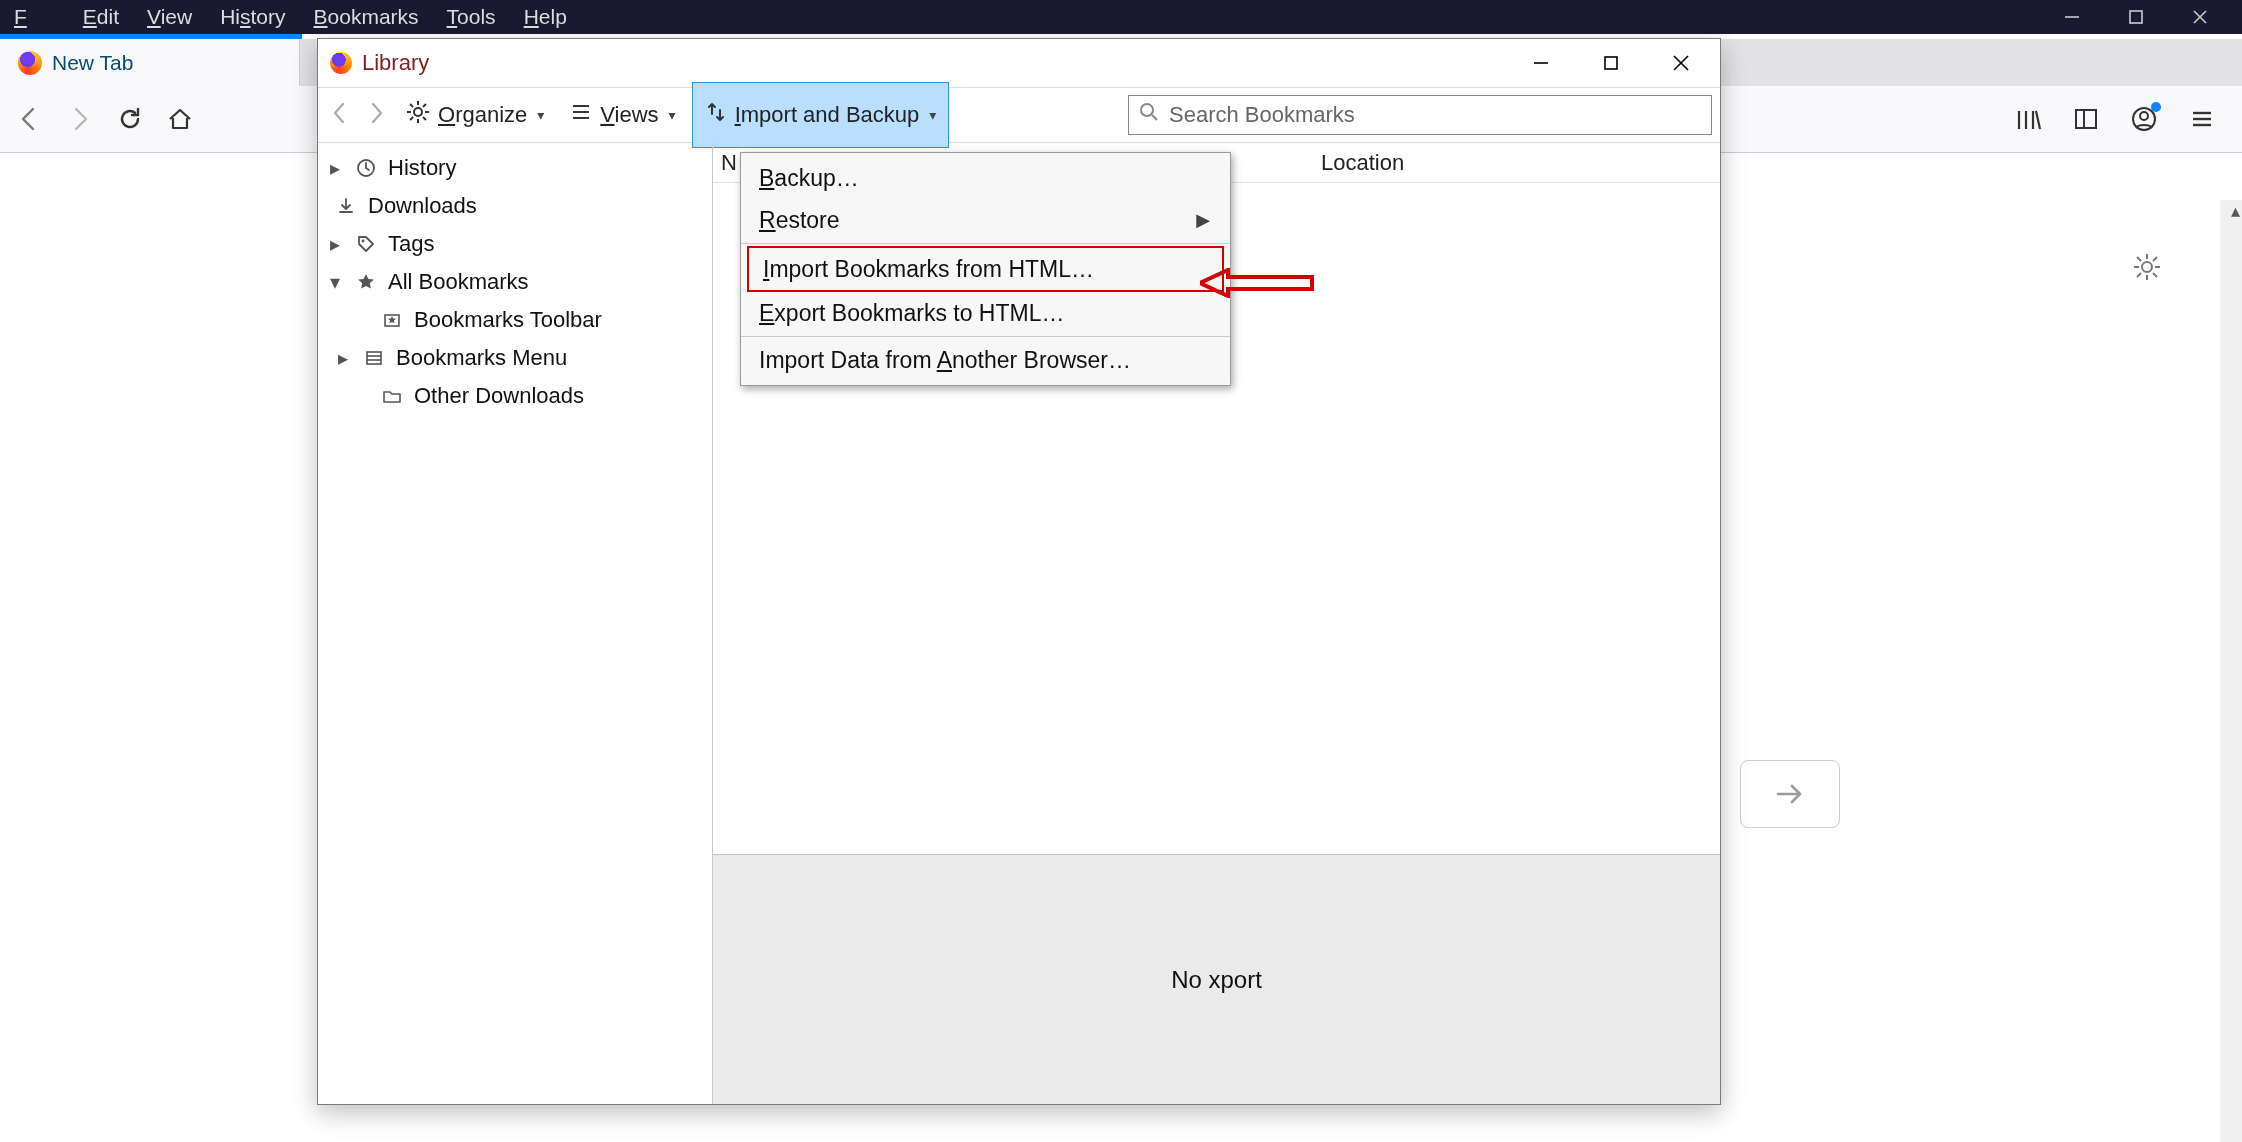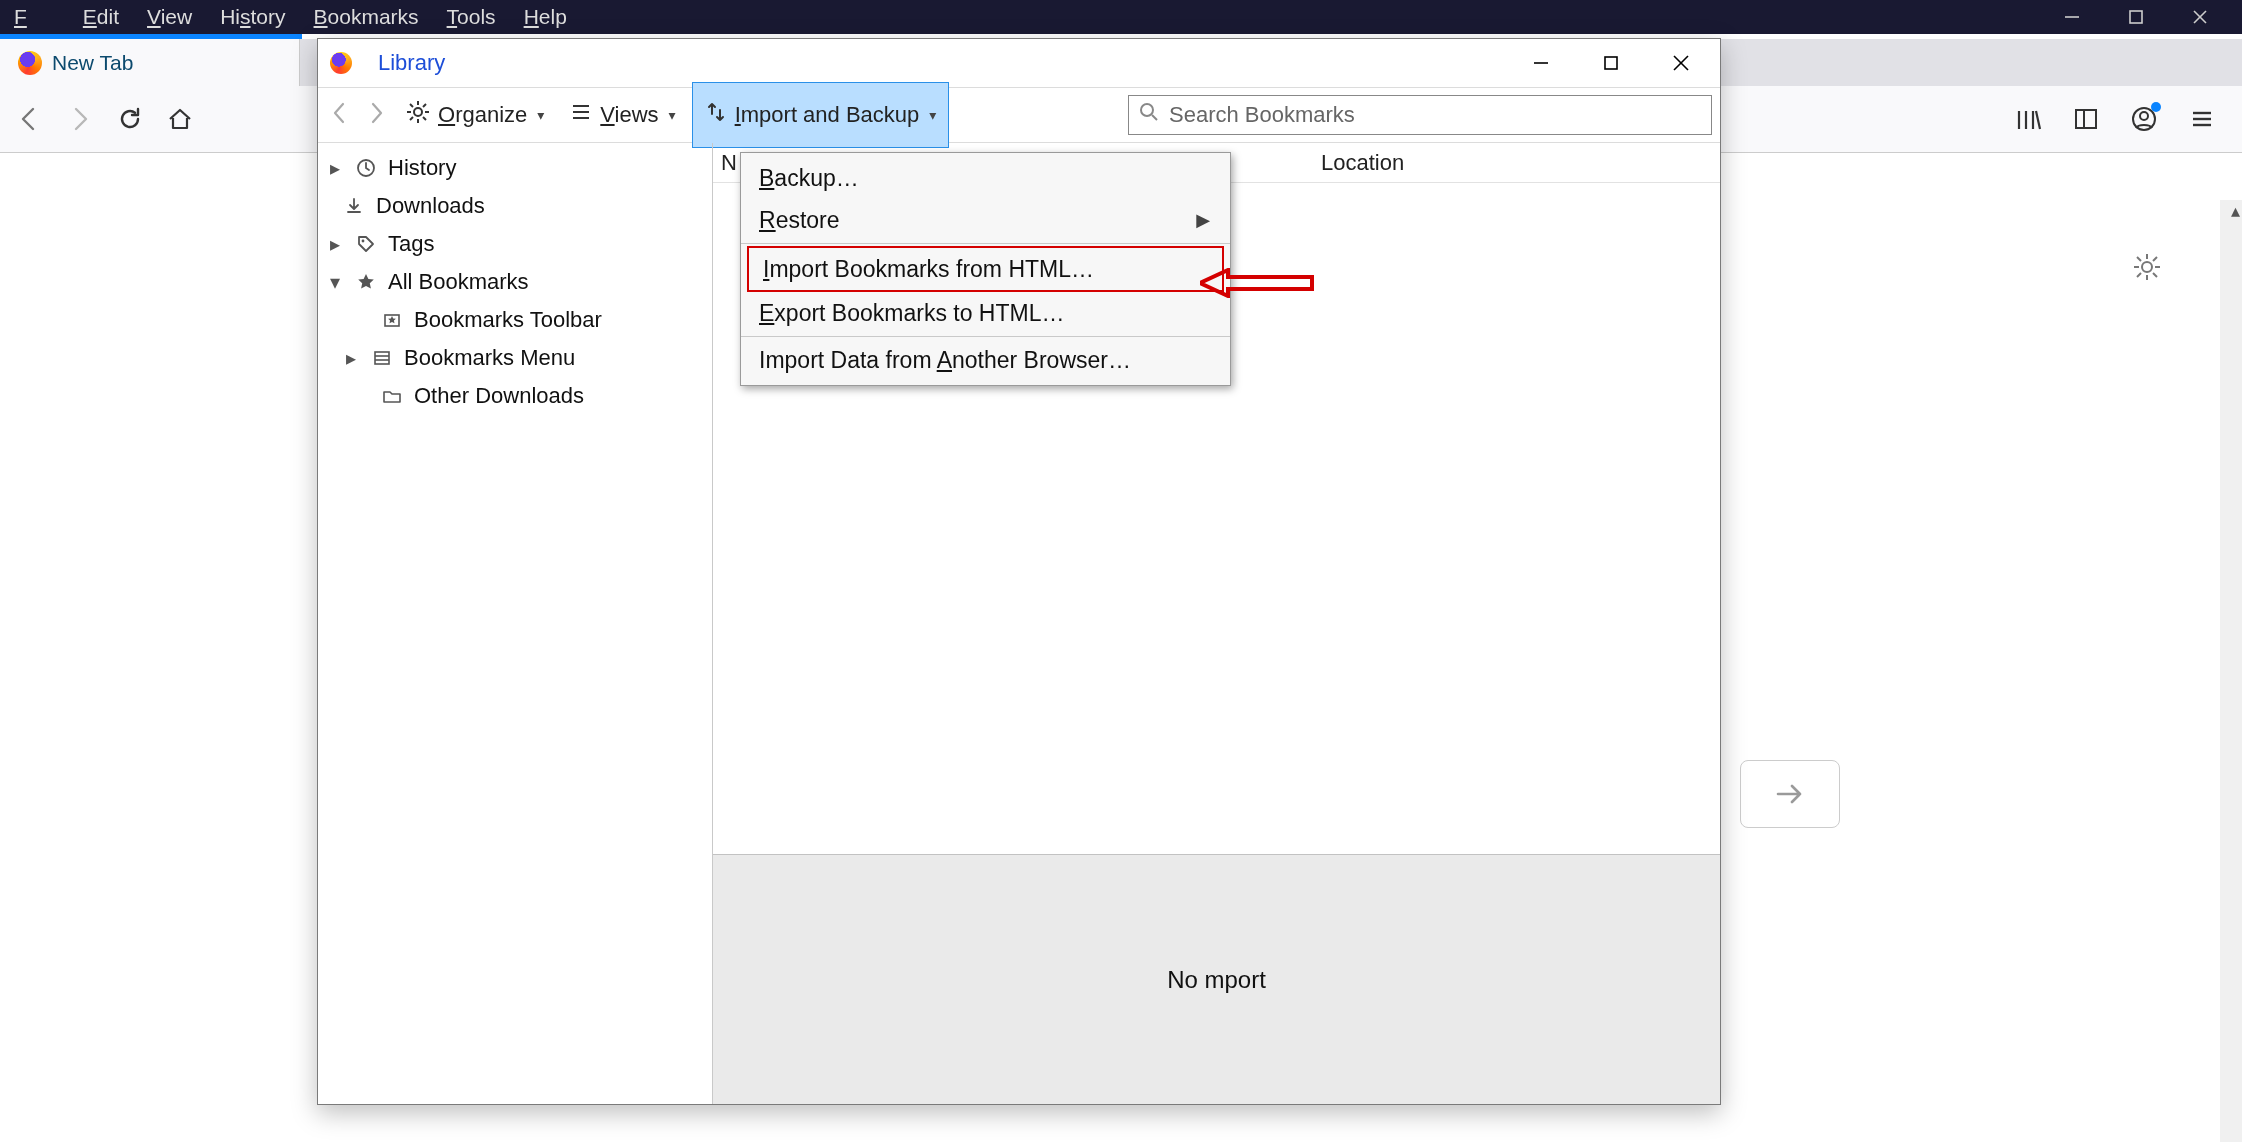--- a/index.html
+++ b/index.html
@@ -23,35 +23,35 @@
   .navbtn { width:32px; height:32px; display:flex; align-items:center; justify-content:center; }
   .urlbar { flex:1; height:50px; margin-left:6px; }
   .navbar-right { display:flex; gap:26px; align-items:center; padding-right:10px; }
   .gear-float { position:absolute; top:252px; right:80px; }
 
   .jump-box { position:absolute; left:1740px; top:760px; width:100px; height:68px; border:1px solid #ccc; border-radius:8px; display:flex; align-items:center; justify-content:center; background:#fff; }
 
   
   .library { position:absolute; left:317px; top:38px; width:1404px; height:1067px; background:#fff; border:1px solid #7a7a7a; box-shadow:0 8px 24px rgba(0,0,0,.25); display:flex; flex-direction:column; }
   .lib-titlebar { height:48px; display:flex; align-items:center; justify-content:space-between; padding:0 4px 0 12px; }
-  .lib-titlebar .ttl { display:flex; align-items:center; gap:26px; font-size:22px; color:#1d4ed8; }
+  .lib-titlebar .ttl { display:flex; align-items:center; gap:10px; font-size:22px; color:#7f1d1d; }
   .lib-titlebar .winctrls { display:flex; }
   .lib-titlebar .winctrls .wc { width:70px; height:44px; display:flex; align-items:center; justify-content:center; }
 
   .lib-toolbar { height:56px; border-top:1px solid #dcdcdc; border-bottom:1px solid #dcdcdc; display:flex; align-items:center; gap:6px; padding:0 8px; }
   .lib-nav { display:flex; gap:8px; }
   .toolbtn { display:flex; align-items:center; gap:8px; padding:4px 10px; font-size:22px; color:#222; }
   .toolbtn .drop { font-size:14px; color:#444; margin-left:2px; }
   .toolbtn.import { background:#b9deff; border:1px solid #2a90e8; padding:18px 12px; }
   .lib-search { margin-left:auto; width:584px; height:40px; border:1px solid #888; display:flex; align-items:center; gap:10px; padding:0 10px; color:#666; font-size:22px; }
 
   .lib-body { flex:1; display:flex; min-height:0; }
   .lib-side { width:395px; border-right:1px solid #c9c9c9; padding:6px 0; font-size:22px; color:#111; }
   .tree-row { display:flex; align-items:center; gap:10px; height:38px; padding:0 8px 0 8px; }
-  .tree-indent1 { padding-left:24px; }
+  .tree-indent1 { padding-left:16px; }
   .tree-indent2 { padding-left:62px; }
   .tree-toggle { width:18px; display:flex; justify-content:center; color:#555; font-size:20px; }
   .tree-icon { width:24px; display:flex; justify-content:center; color:#555; }
 
   .lib-main { flex:1; display:flex; flex-direction:column; }
   .lib-cols { height:40px; display:flex; align-items:center; border-bottom:1px solid #e2e2e2; font-size:22px; color:#222; }
   .lib-cols .col-name { width:600px; padding-left:8px; }
   .lib-cols .col-loc { padding-left:8px; }
   .lib-blank { flex:1; }
   .lib-footer { height:250px; border-top:1px solid #c2c2c2; background:#eaeaea; display:flex; align-items:center; justify-content:center; font-size:24px; color:#111; }
@@ -346,21 +346,21 @@
         </div>
       </div>
 
       <div class="lib-main">
         <div class="lib-cols">
           <div class="col-name">N</div>
           <div class="col-loc">Location</div>
         </div>
         <div class="lib-blank"></div>
         <div class="lib-footer">
-          <span>No mport</span>
+          <span>No xport</span>
         </div>
       </div>
     </div>
   </div>
 
   <div class="dropdown">
     <div class="mi">
         <span><u class="mn">B</u>ackup…</span>
       </div>
     <div class="mi">

